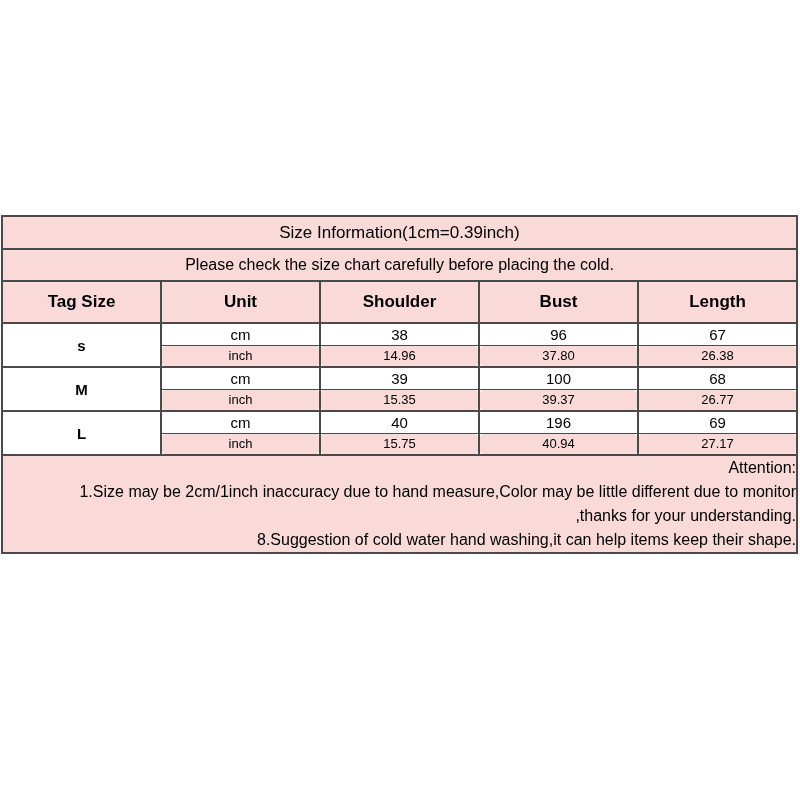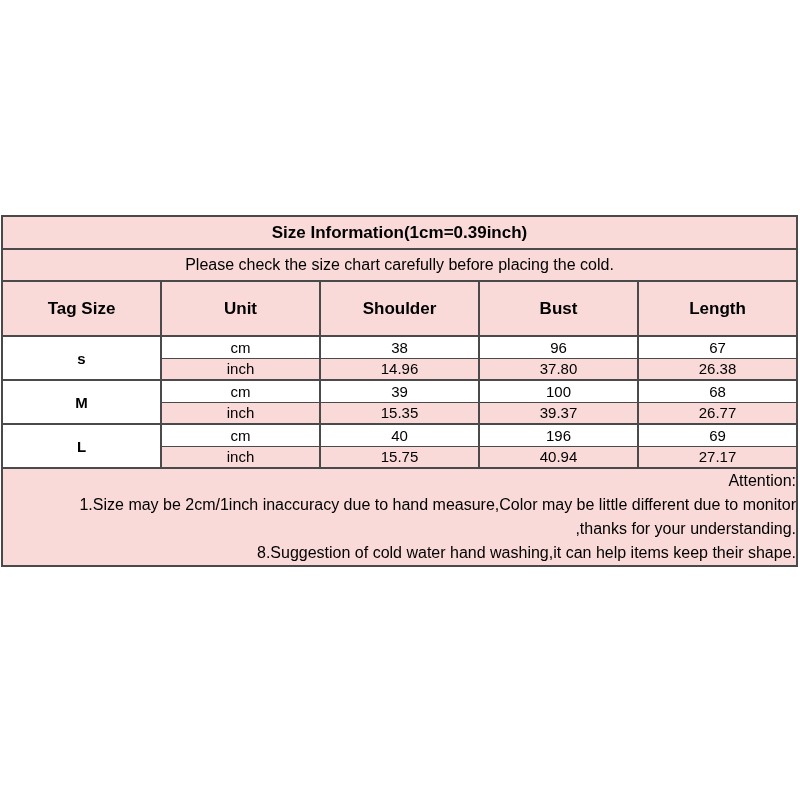--- a/index.html
+++ b/index.html
@@ -35,37 +35,37 @@
   table.size-table th {
     border: 2px solid var(--border);
     text-align: center;
     vertical-align: middle;
     padding: 0;
     overflow: hidden;
     white-space: nowrap;
   }
   .title-cell {
     background: var(--pink);
-    font-weight: bold;
+    font-weight: normal;
     font-size: 17px;
     height: 33px;
   }
   .subtitle-cell {
     background: var(--pink);
     font-size: 16px;
     height: 32px;
   }
   th.col-header {
     background: var(--pink);
     font-weight: bold;
     font-size: 17px;
-    height: 55px;
+    height: 42px;
   }
   tr.cm-row td { height: 22px; background: #ffffff; font-size: 15px; }
-  tr.inch-row td { height: 22px; background: var(--pink); font-size: 15px; }
+  tr.inch-row td { height: 22px; background: var(--pink); font-size: 13px; border-radius: 7px; }
   
   tr.cm-row td { border-bottom-width: 1px; }
   tr.inch-row td { border-top-width: 1px; }
   td.tag-cell {
     background: #ffffff !important;
     font-weight: bold;
     font-size: 18px;
     border-bottom-width: 2px !important;
     border-top-width: 2px !important;
   }

